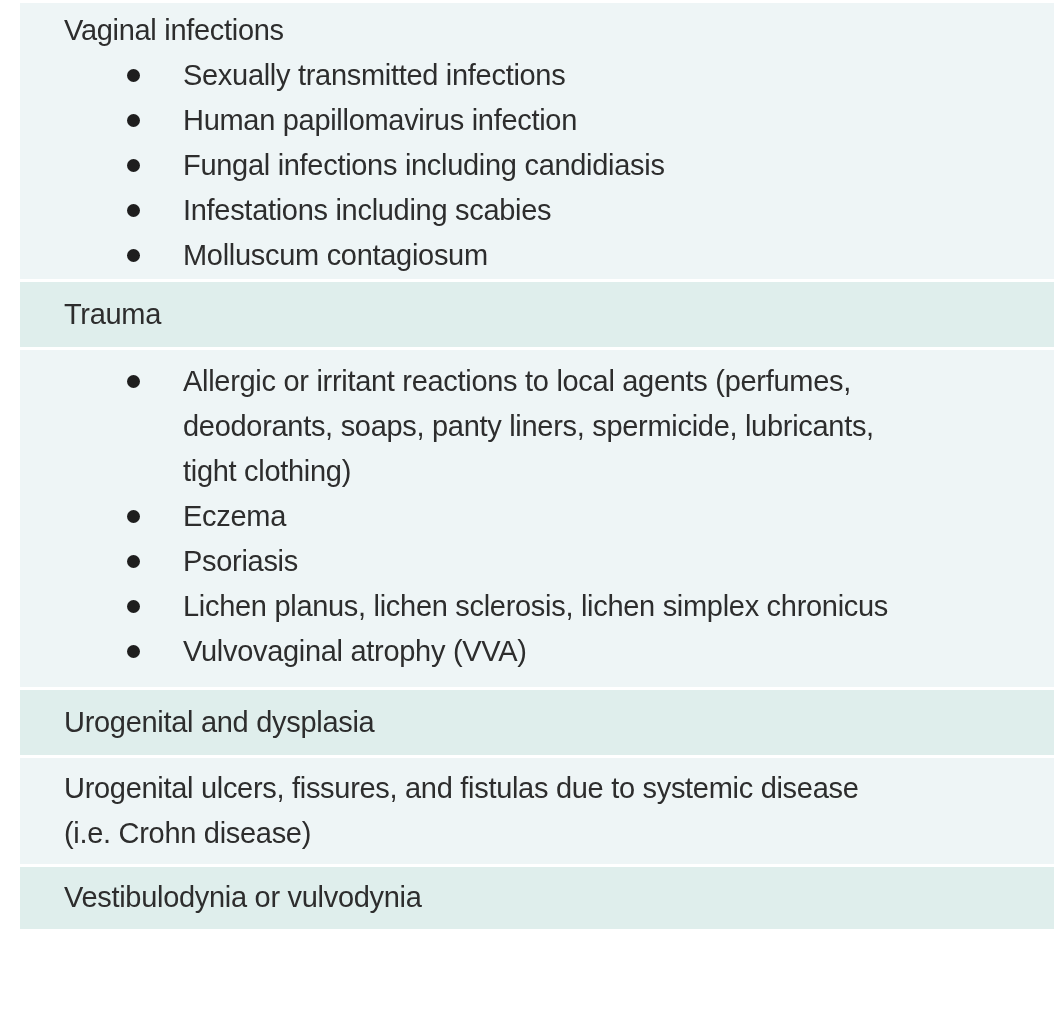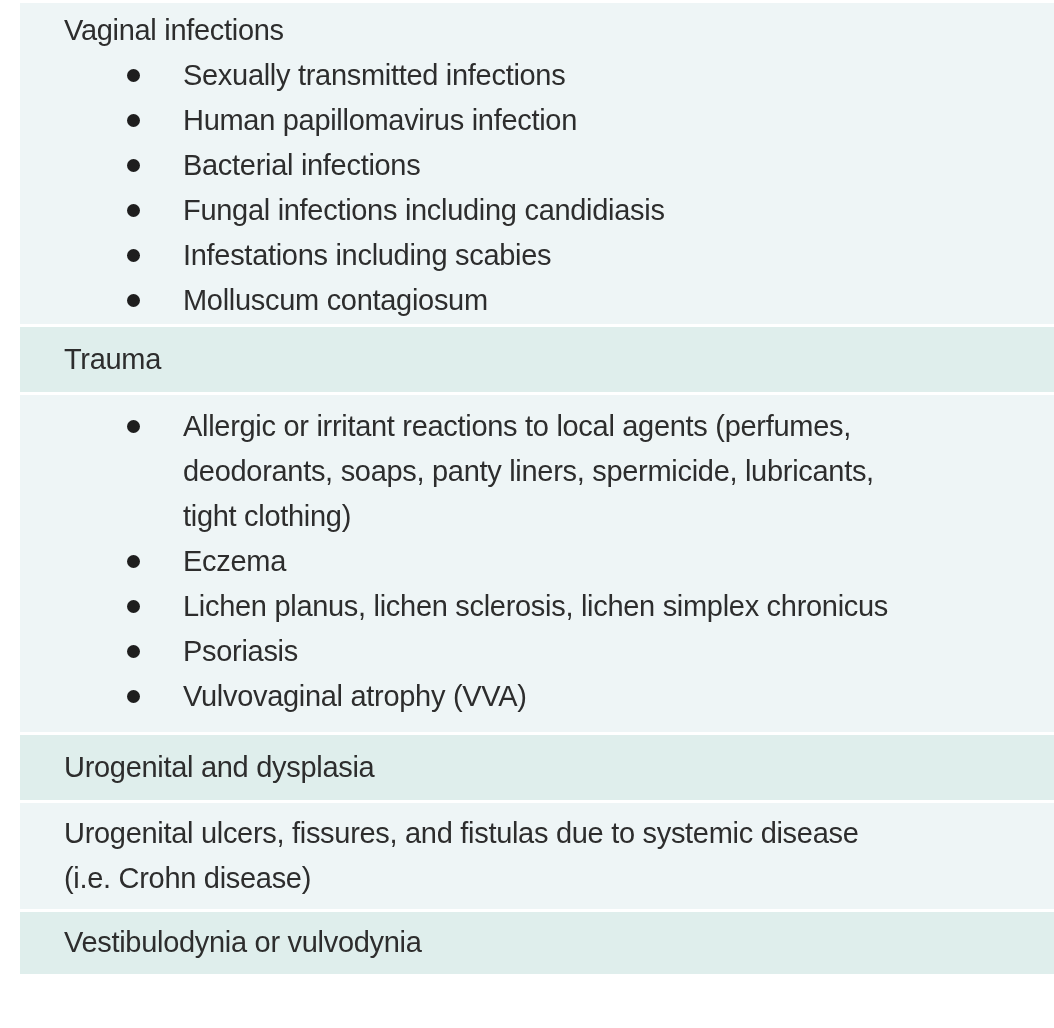--- a/index.html
+++ b/index.html
@@ -70,24 +70,20 @@
       <li>
         <span class="dot"></span>
         <span class="li-text">Sexually transmitted infections</span>
       </li>
       <li>
         <span class="dot"></span>
         <span class="li-text">Human papillomavirus infection</span>
       </li>
       <li>
         <span class="dot"></span>
-        <span class="li-text">Bacterial infections</span>
-      </li>
-      <li>
-        <span class="dot"></span>
         <span class="li-text">Fungal infections including candidiasis</span>
       </li>
       <li>
         <span class="dot"></span>
         <span class="li-text">Infestations including scabies</span>
       </li>
       <li>
         <span class="dot"></span>
         <span class="li-text">Molluscum contagiosum</span>
       </li>
@@ -105,25 +101,25 @@
         <span class="li-text">Allergic or irritant reactions to local agents (perfumes,
 deodorants, soaps, panty liners, spermicide, lubricants,
 tight clothing)</span>
       </li>
       <li>
         <span class="dot"></span>
         <span class="li-text">Eczema</span>
       </li>
       <li>
         <span class="dot"></span>
-        <span class="li-text">Lichen planus, lichen sclerosis, lichen simplex chronicus</span>
+        <span class="li-text">Psoriasis</span>
       </li>
       <li>
         <span class="dot"></span>
-        <span class="li-text">Psoriasis</span>
+        <span class="li-text">Lichen planus, lichen sclerosis, lichen simplex chronicus</span>
       </li>
       <li>
         <span class="dot"></span>
         <span class="li-text">Vulvovaginal atrophy (VVA)</span>
       </li>
     </ul>
   </div>
 
   <div class="row teal single">
     <div class="row-title">Urogenital and dysplasia</div>

